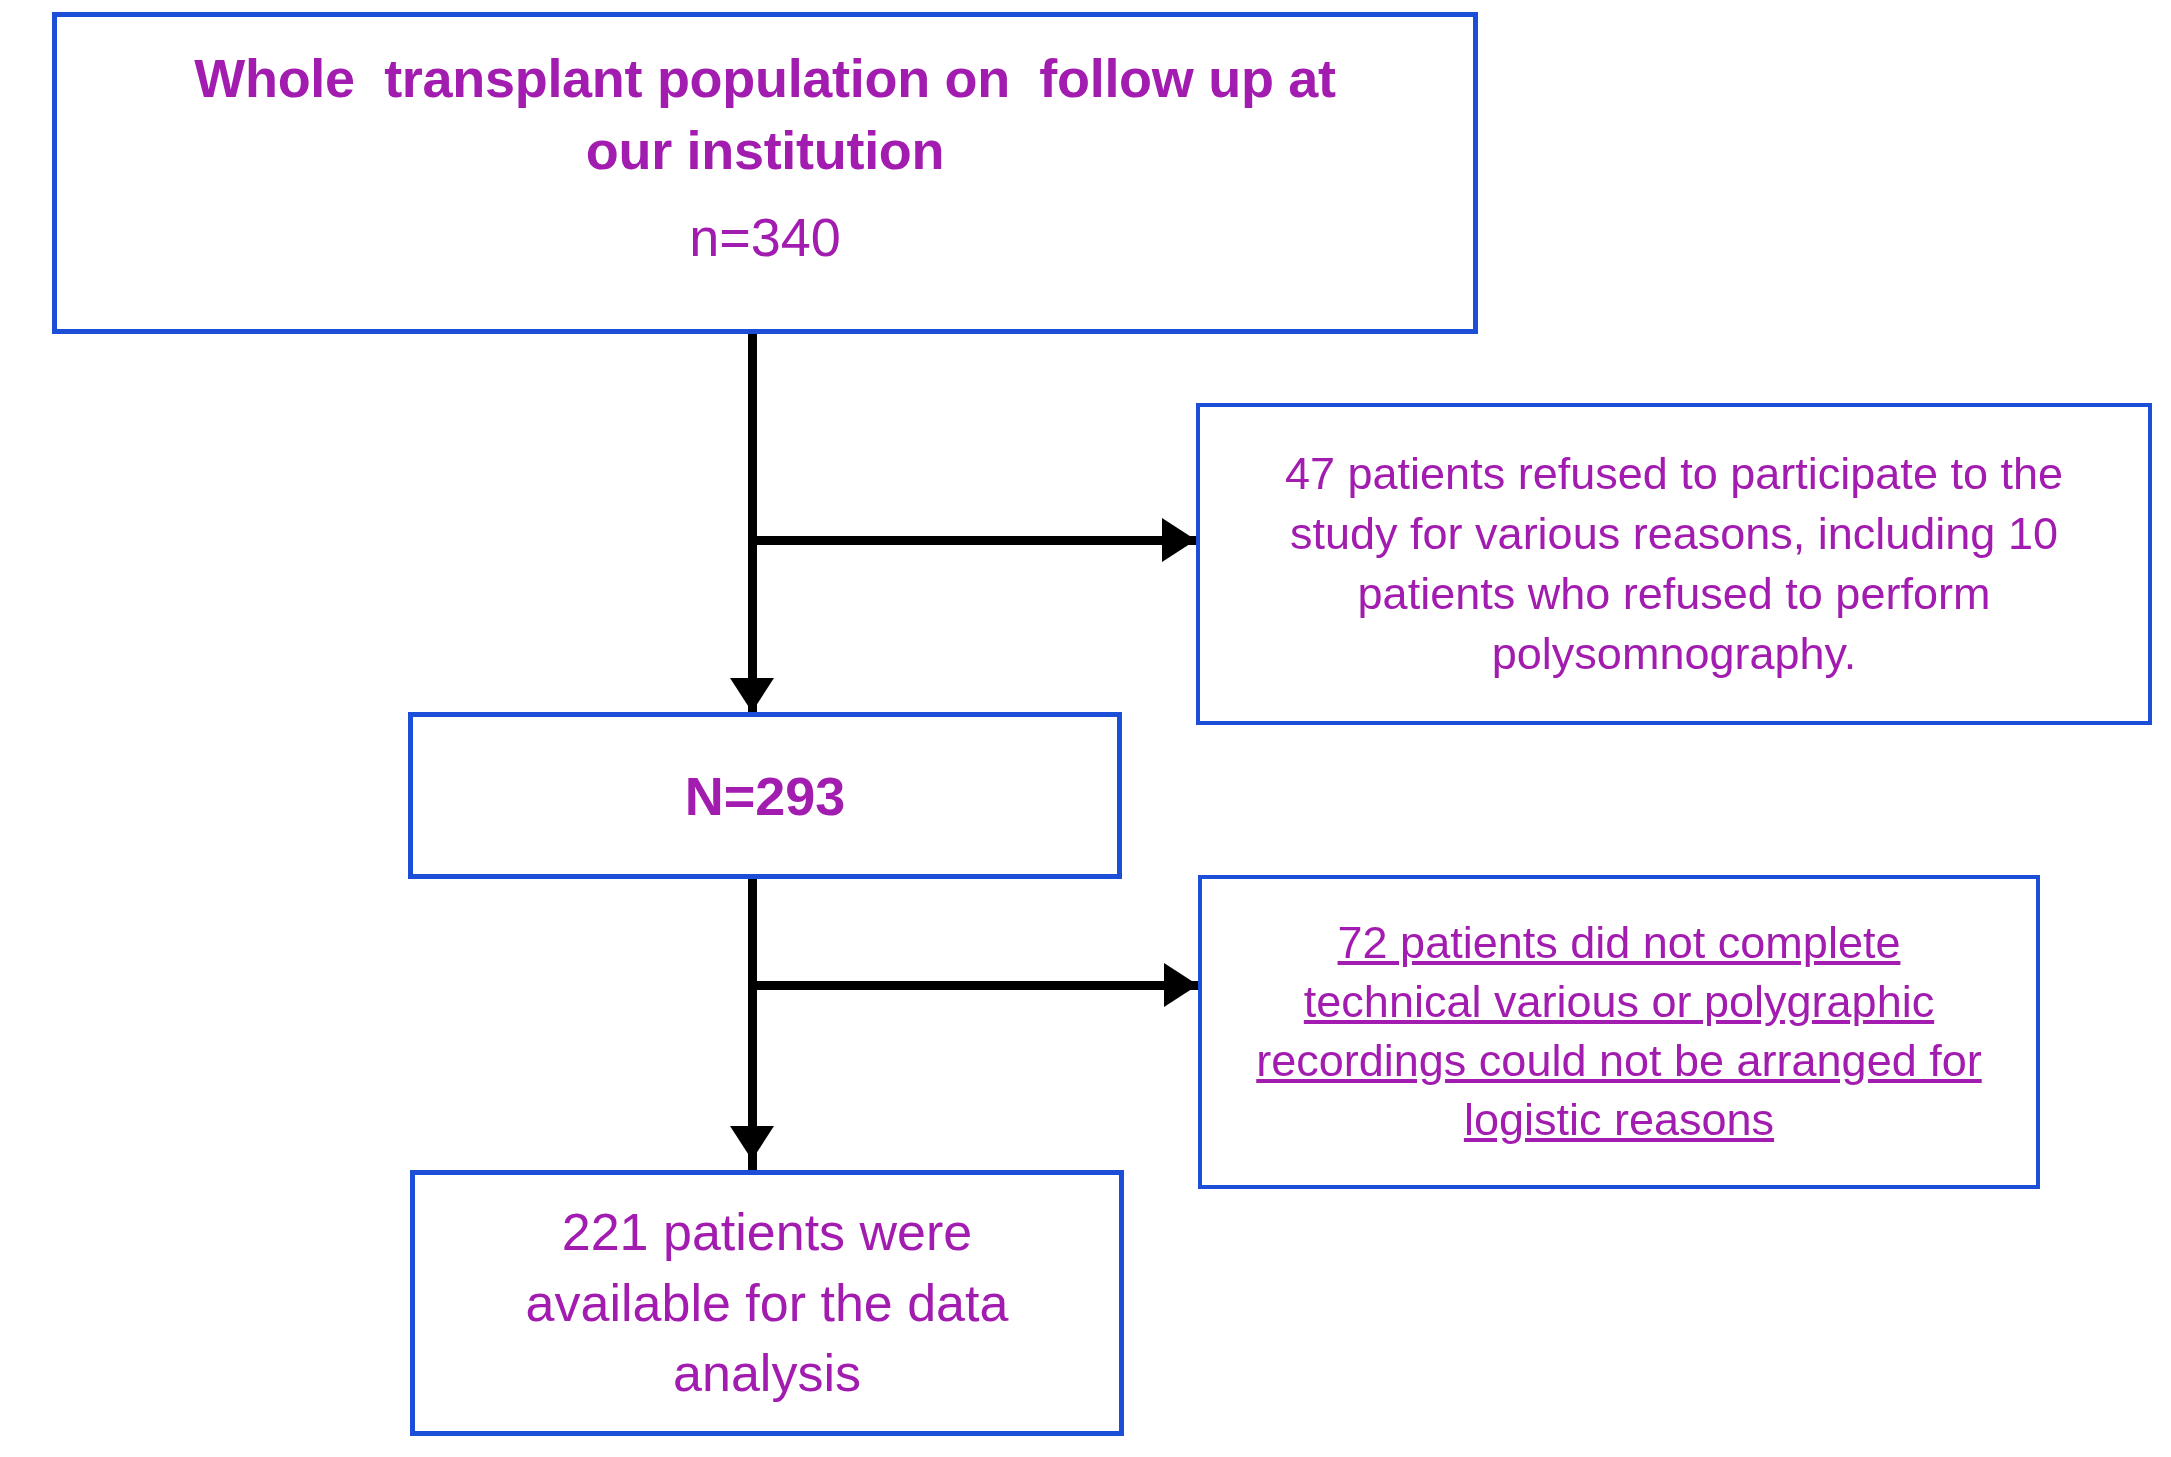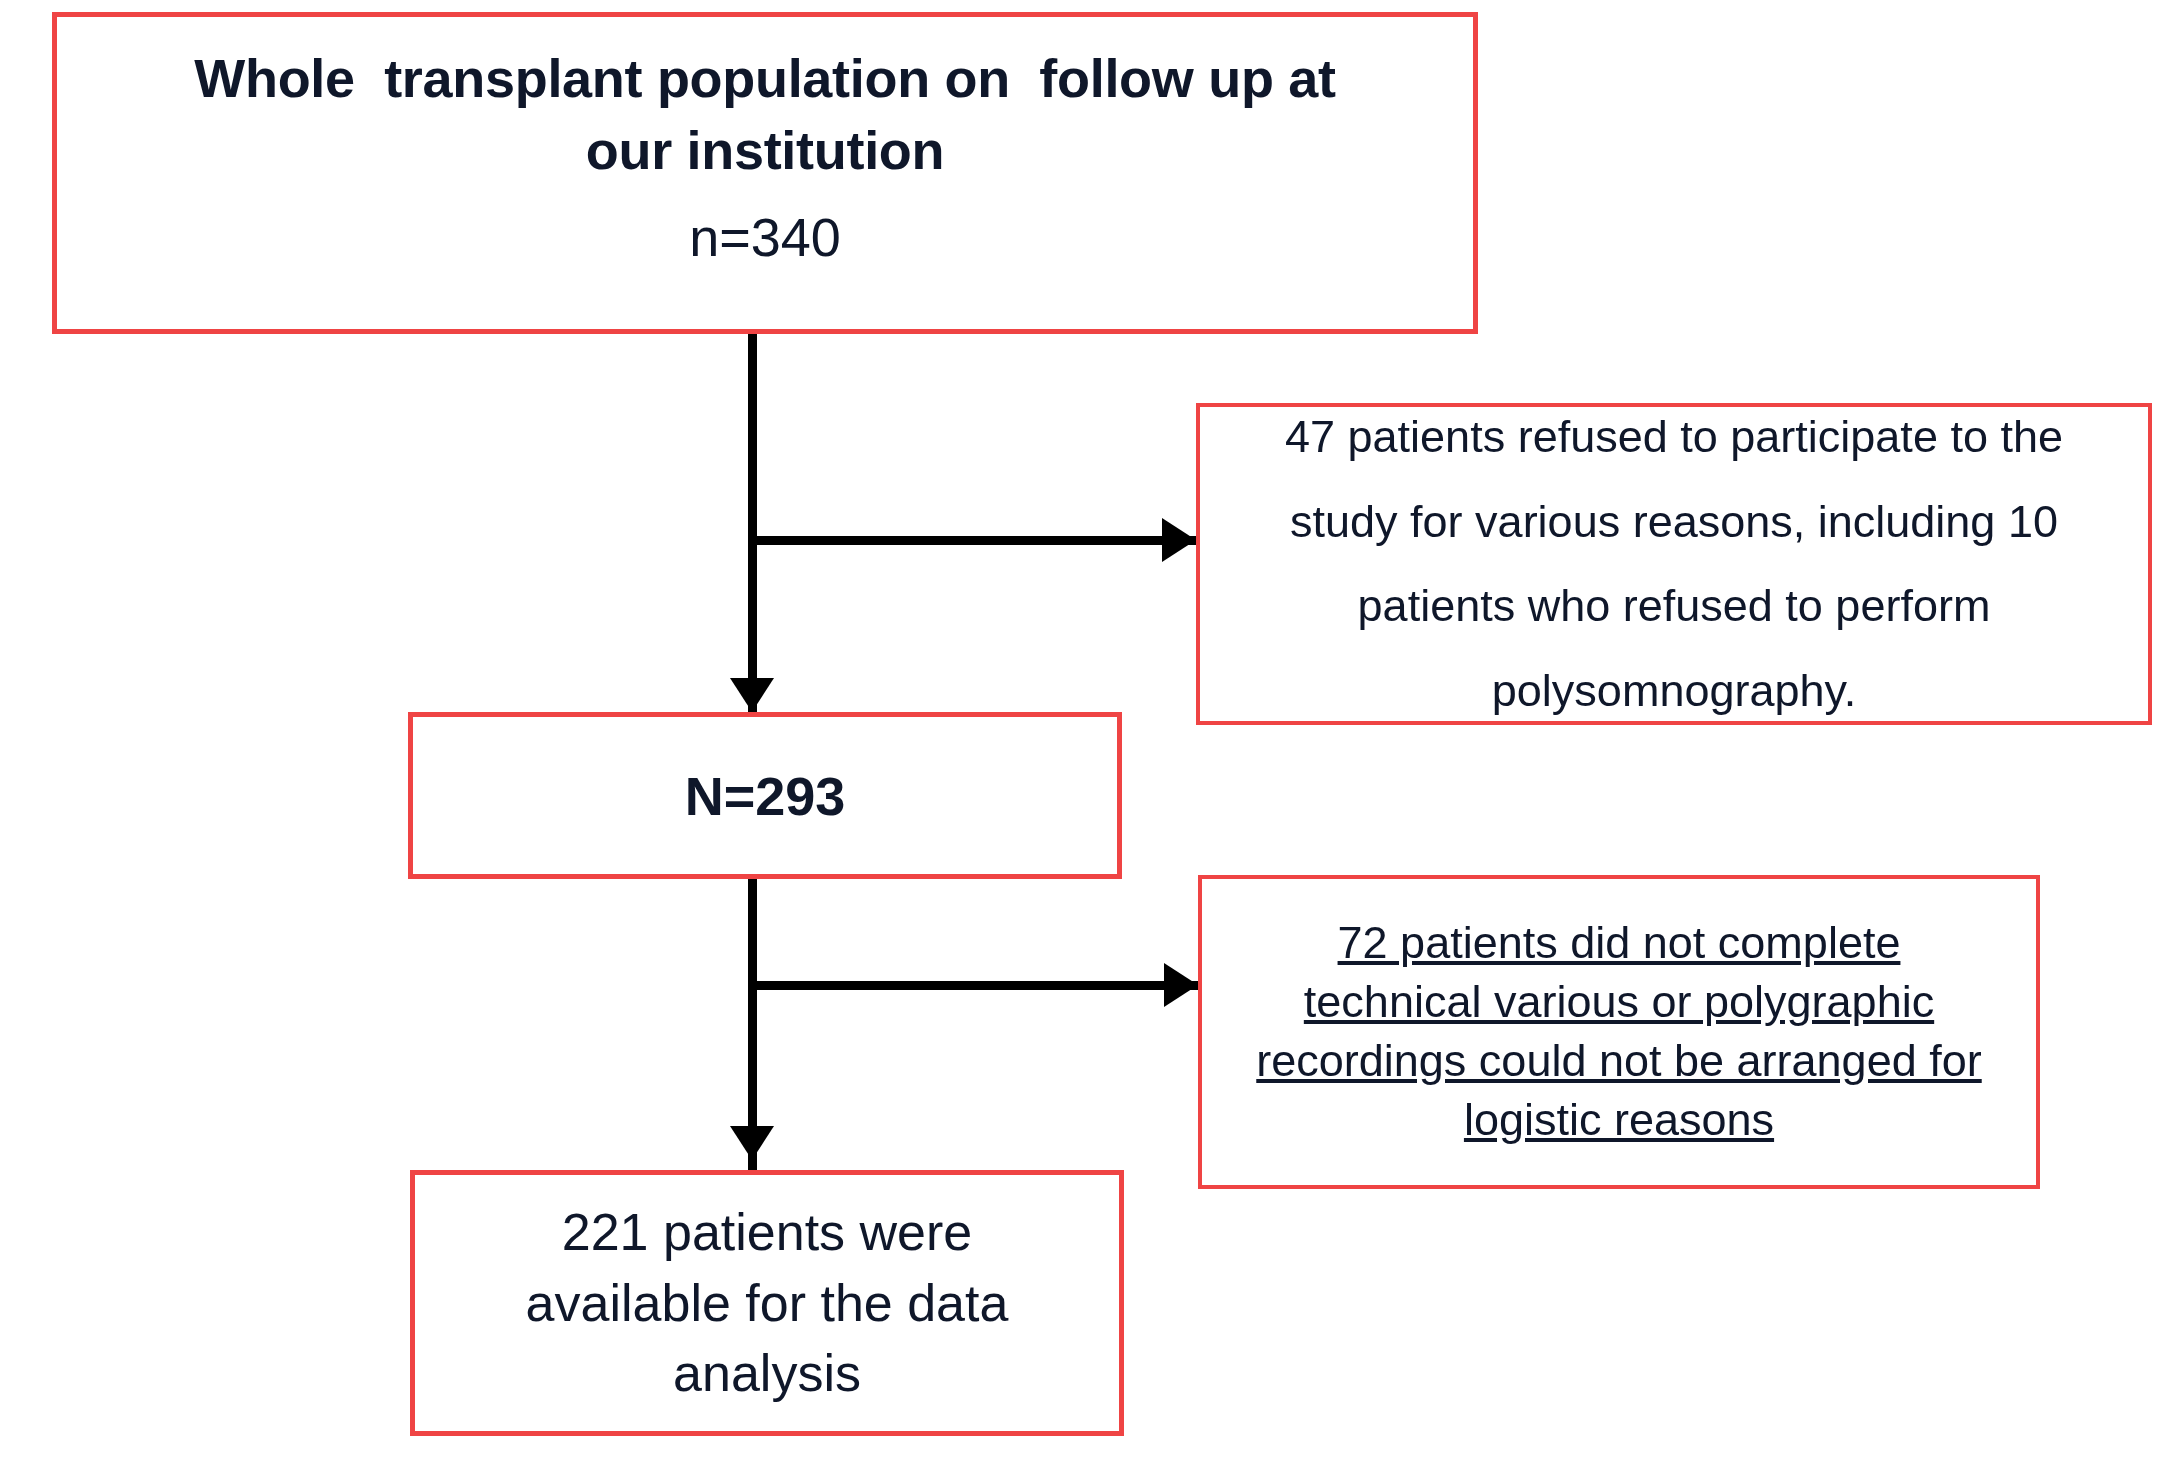--- a/index.html
+++ b/index.html
@@ -11,28 +11,28 @@
     position: relative;
     width: 2171px;
     height: 1457px;
     background: #ffffff;
     font-family: "Liberation Sans", sans-serif;
     overflow: hidden;
   }
   .node {
     position: absolute;
     box-sizing: border-box;
-    border: 5px solid #ef4444;
+    border: 5px solid #1d4ed8;
     background: #ffffff;
     display: flex;
     flex-direction: column;
     align-items: center;
     justify-content: center;
     text-align: center;
-    color: #0f172a;
+    color: #a21caf;
   }
   .node .line {
     display: block;
     white-space: pre;
   }
 
   
   #node-population {
     left: 52px;
     top: 12px;
@@ -55,21 +55,20 @@
   }
 
   
   #node-excluded-refused {
     left: 1196px;
     top: 403px;
     width: 956px;
     height: 322px;
     border-width: 4px;
     padding: 0 18px;
-    justify-content: space-between;
   }
   #node-excluded-refused .line {
     font-size: 45px;
     font-weight: normal;
     line-height: 1.33;
   }
 
   
   #node-enrolled {
     left: 408px;

